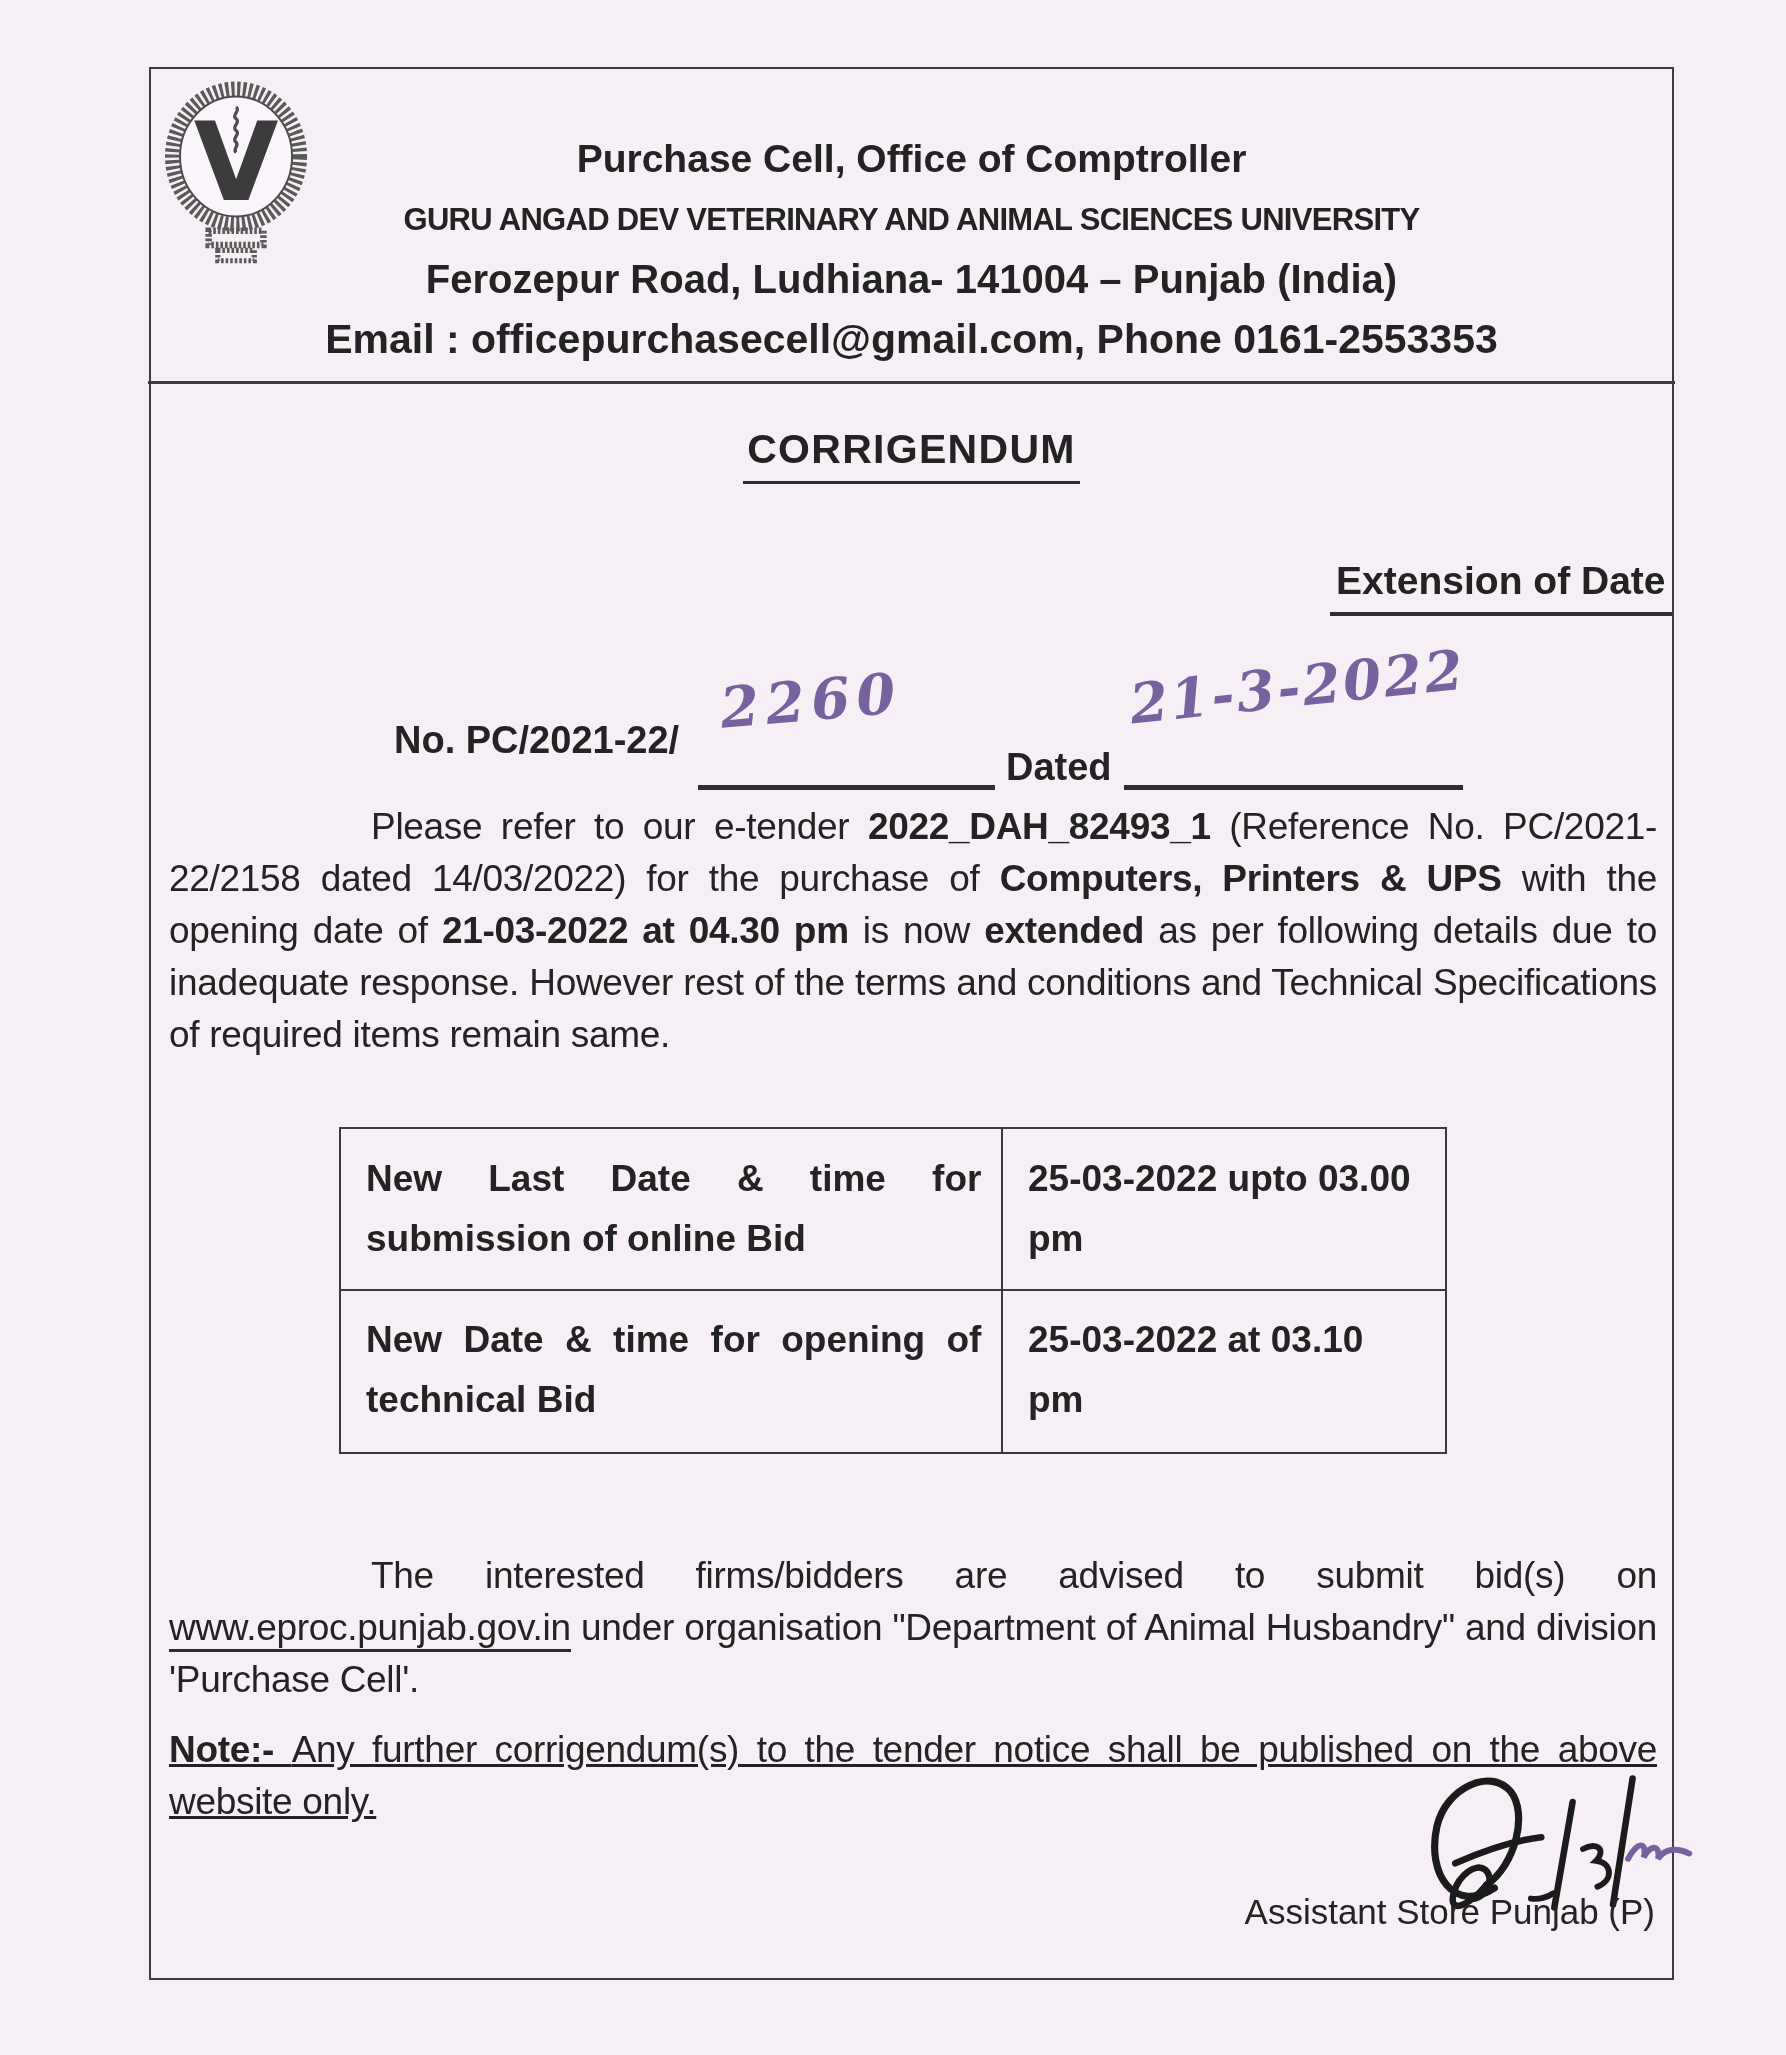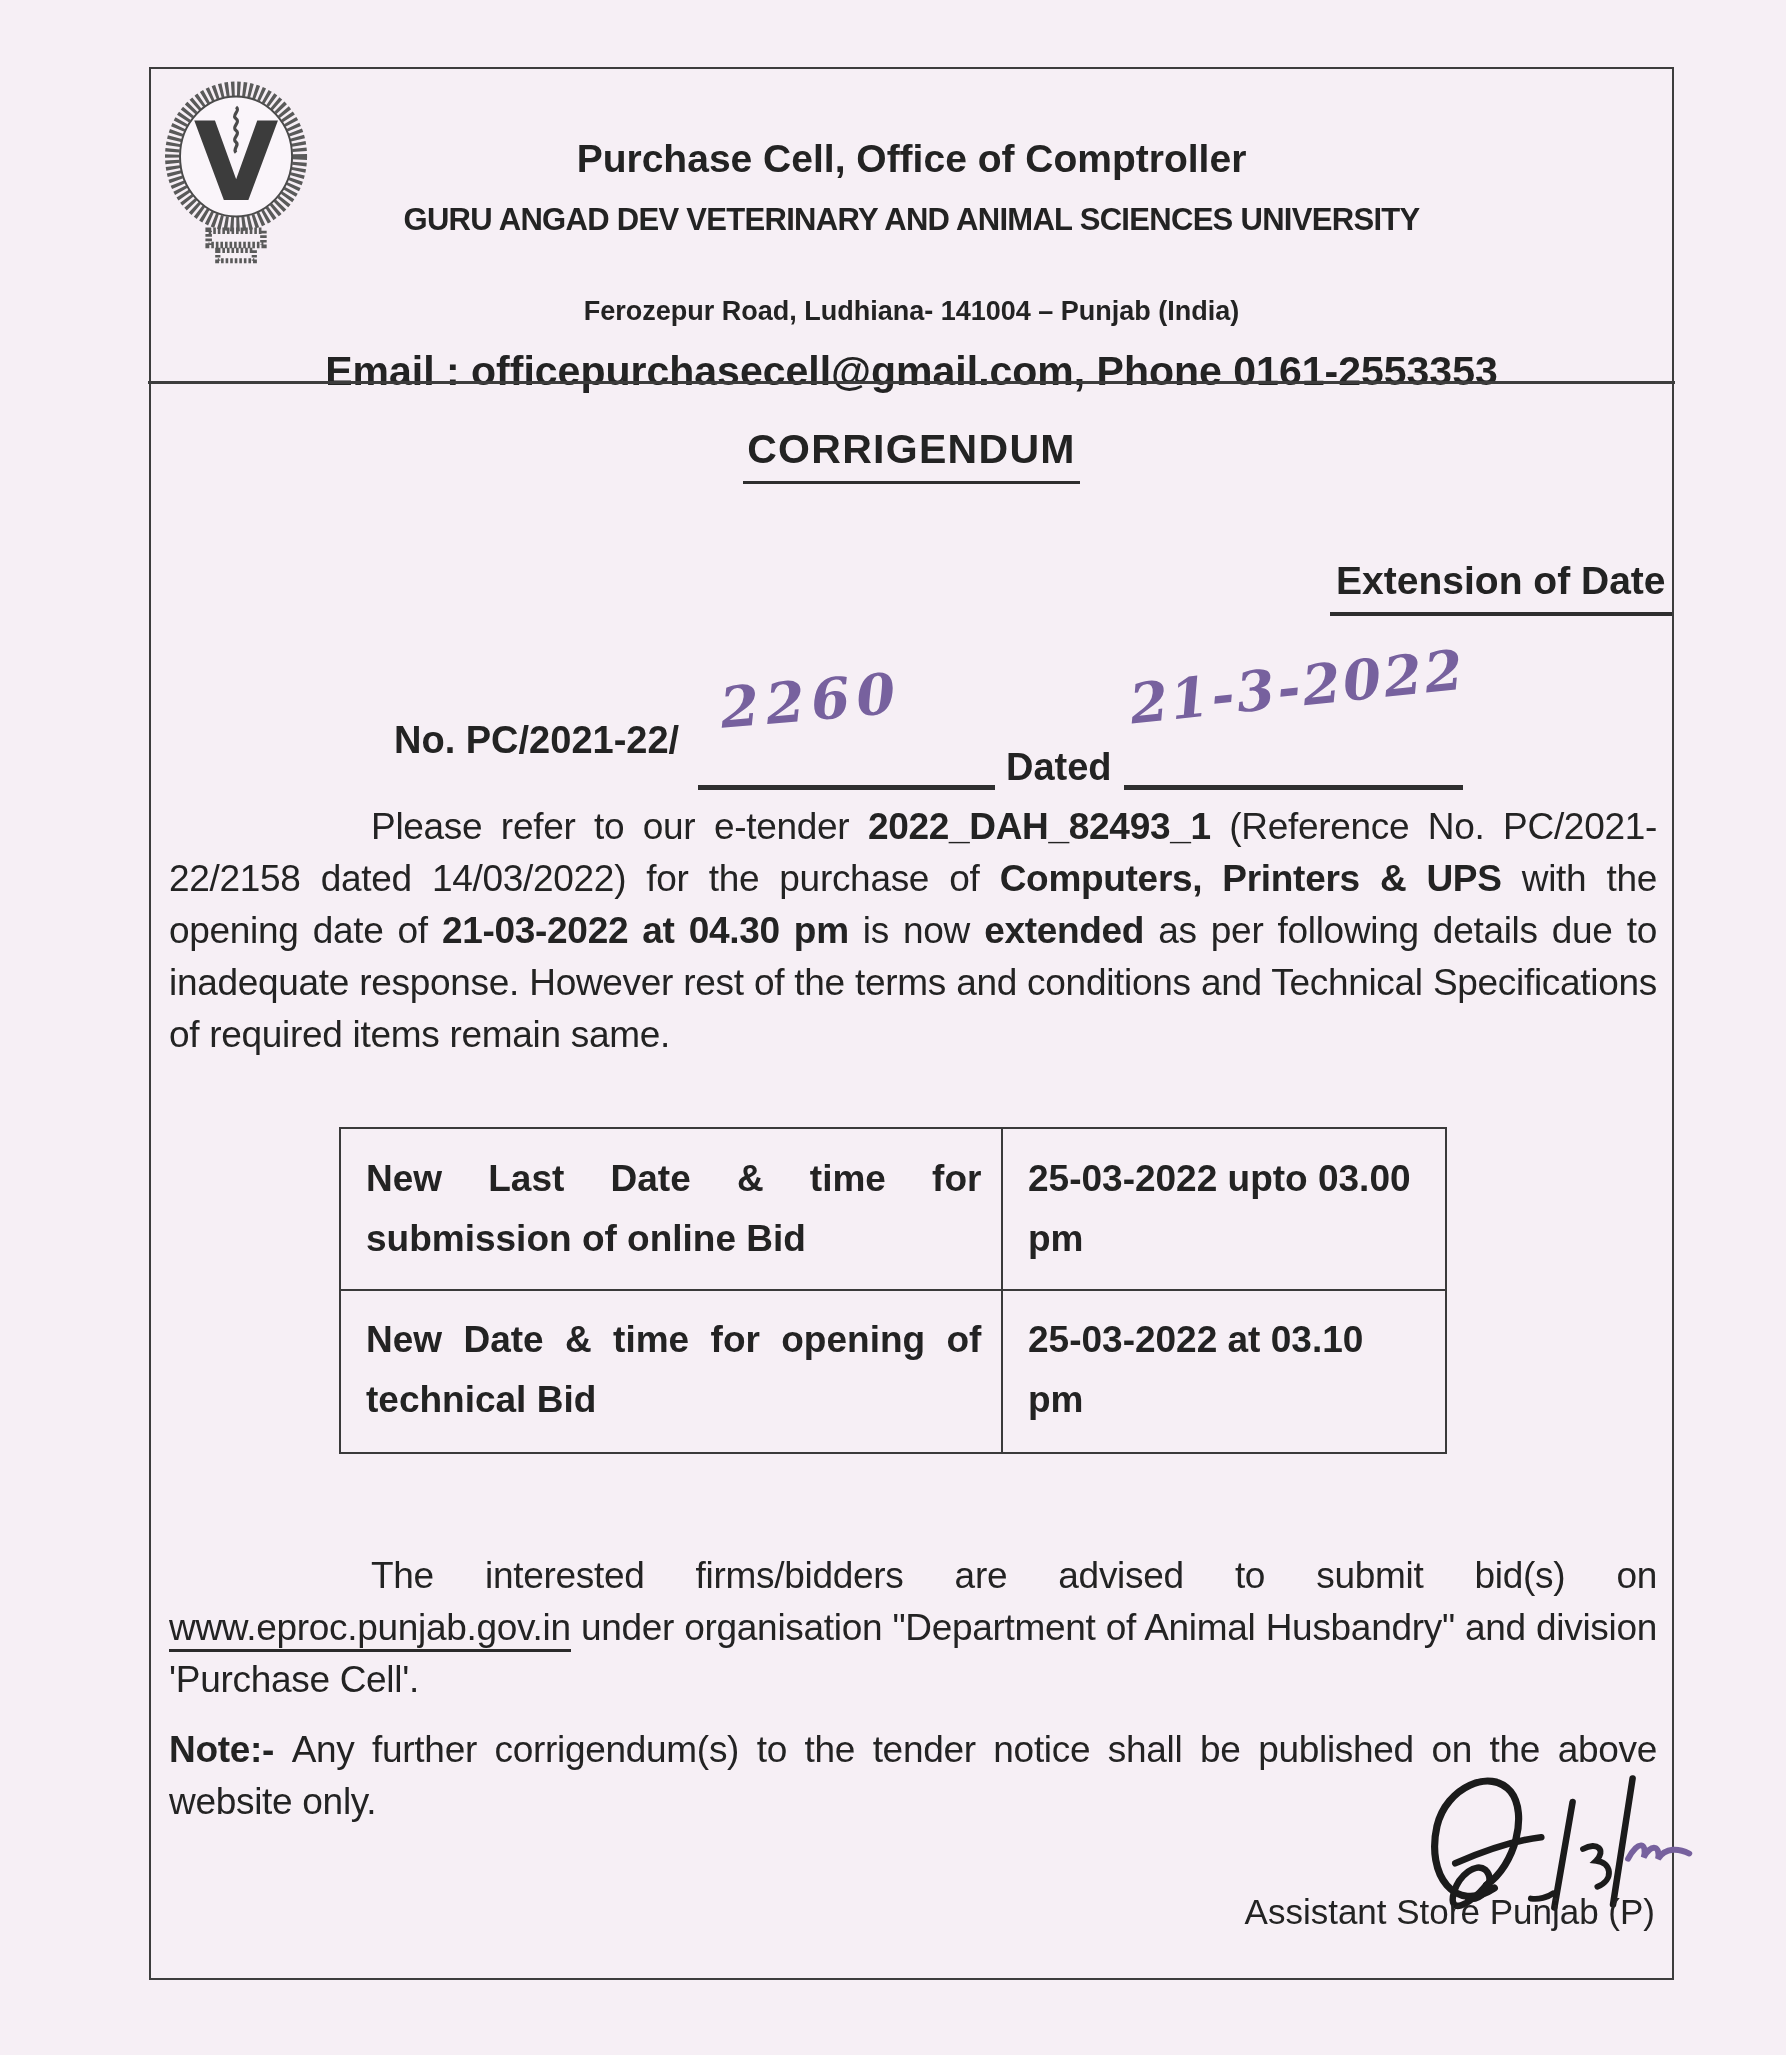--- a/index.html
+++ b/index.html
@@ -11,21 +11,21 @@
   *{margin:0;padding:0;box-sizing:border-box;}
   html,body{width:1787px;height:2056px;background:var(--paper);
     font-family:"Liberation Sans",sans-serif;color:var(--ink);overflow:hidden;}
   .doc-border{position:absolute;left:149px;top:67px;width:1525px;height:1913px;
     border:2.6px solid var(--line);}
   
   .emblem{position:absolute;left:11.7px;top:7.8px;width:150px;height:202px;}
   .header-text{position:absolute;left:0;right:0;top:60px;text-align:center;font-weight:bold;}
   .h-line1{font-size:39px;line-height:60px;}
   .h-line2{font-size:31px;line-height:61px;letter-spacing:-0.7px;}
-  .h-line3{font-size:27px;line-height:59px;margin-top:32px;}
+  .h-line3{font-size:40px;line-height:59px;}
   .h-line4{font-size:41px;line-height:60px;}
   .header-divider{position:absolute;left:-2.6px;right:-2.6px;top:312px;border-top:3.3px solid var(--line);}
   
   .page-title{position:absolute;left:0;right:0;top:357px;text-align:center;}
   .page-title span{display:inline-block;font-size:41px;font-weight:bold;letter-spacing:1.3px;
     border-bottom:3.9px solid #2e2e2e;padding:0 3.9px 7.8px 3.9px;}
   .page-subtitle{position:absolute;left:0;right:0;top:490px;text-align:right;}
   .page-subtitle span{display:inline-block;font-size:39px;font-weight:bold;
     border-bottom:4.6px solid #2e2e2e;padding:0 6.5px 9px 6.5px;}
   
@@ -38,21 +38,21 @@
     font-weight:bold;white-space:nowrap;}
   .hw-number{position:absolute;left:326px;top:-7.8px;font-size:56px;letter-spacing:6.5px;
     transform:rotate(-5deg);}
   .hw-date{position:absolute;left:735px;top:-21px;font-size:55px;letter-spacing:2.6px;
     transform:rotate(-6deg);}
   
   .para{position:absolute;left:18px;width:1488px;font-size:37px;line-height:52px;
     text-align:justify;letter-spacing:-0.3px;}
   .para-intro{top:732px;text-indent:202px;}
   .para-submit{top:1481px;text-indent:202px;}
-  .para-note{top:1655px;}
+  .para-note{top:1655px;text-decoration:underline;}
   .u{border-bottom:3.3px solid #2b2b2b;padding-bottom:1.3px;}
   
   .dates-table{position:absolute;left:188px;top:1058px;width:1108px;height:327px;
     border:2.6px solid #3a3a3a;display:grid;grid-template-columns:662px 1fr;
     grid-template-rows:1fr 1fr;}
   .cell{font-size:37px;font-weight:bold;line-height:60px;padding:19.6px 19.6px 0 25px;}
   .cell-label{border-right:2px solid #3a3a3a;text-align:justify;}
   .row1{border-bottom:2.6px solid #3a3a3a;}
   
   .sig-svg{position:absolute;left:1226px;top:1682px;width:326px;height:209px;}

